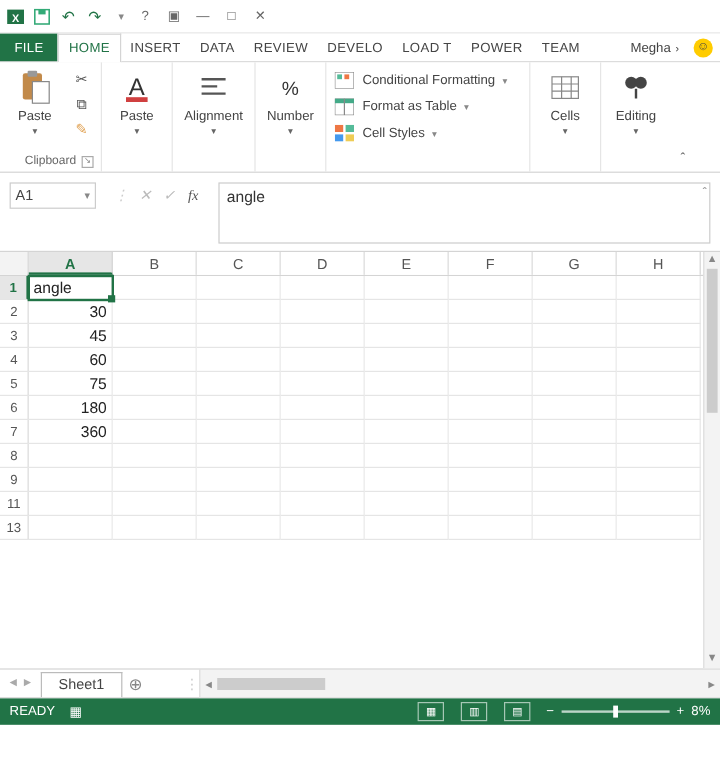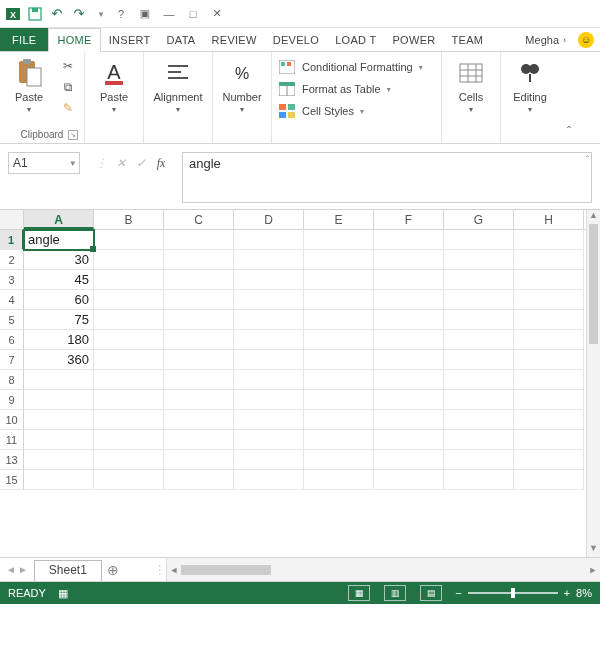--- a/index.html
+++ b/index.html
@@ -424,54 +424,32 @@
         <div class="cell" style="width: 70px;"></div>
         <div class="cell" style="width: 70px;"></div>
         <div class="cell" style="width: 70px;"></div>
         <div class="cell" style="width: 70px;"></div>
         <div class="cell" style="width: 70px;"></div>
         <div class="cell" style="width: 70px;"></div>
         <div class="cell" style="width: 70px;"></div>
         <div class="cell" style="width: 70px;"></div>
       </div>
       <div class="row">
-        <div class="rowhead">10</div>
-        <div class="cell" style="width: 70px;"></div>
-        <div class="cell" style="width: 70px;"></div>
-        <div class="cell" style="width: 70px;"></div>
-        <div class="cell" style="width: 70px;"></div>
-        <div class="cell" style="width: 70px;"></div>
-        <div class="cell" style="width: 70px;"></div>
-        <div class="cell" style="width: 70px;"></div>
-        <div class="cell" style="width: 70px;"></div>
-      </div>
-      <div class="row">
         <div class="rowhead">11</div>
         <div class="cell" style="width: 70px;"></div>
         <div class="cell" style="width: 70px;"></div>
         <div class="cell" style="width: 70px;"></div>
         <div class="cell" style="width: 70px;"></div>
         <div class="cell" style="width: 70px;"></div>
         <div class="cell" style="width: 70px;"></div>
         <div class="cell" style="width: 70px;"></div>
         <div class="cell" style="width: 70px;"></div>
       </div>
       <div class="row">
         <div class="rowhead">13</div>
-        <div class="cell" style="width: 70px;"></div>
-        <div class="cell" style="width: 70px;"></div>
-        <div class="cell" style="width: 70px;"></div>
-        <div class="cell" style="width: 70px;"></div>
-        <div class="cell" style="width: 70px;"></div>
-        <div class="cell" style="width: 70px;"></div>
-        <div class="cell" style="width: 70px;"></div>
-        <div class="cell" style="width: 70px;"></div>
-      </div>
-      <div class="row">
-        <div class="rowhead">15</div>
         <div class="cell" style="width: 70px;"></div>
         <div class="cell" style="width: 70px;"></div>
         <div class="cell" style="width: 70px;"></div>
         <div class="cell" style="width: 70px;"></div>
         <div class="cell" style="width: 70px;"></div>
         <div class="cell" style="width: 70px;"></div>
         <div class="cell" style="width: 70px;"></div>
         <div class="cell" style="width: 70px;"></div>
       </div>
     </div>

